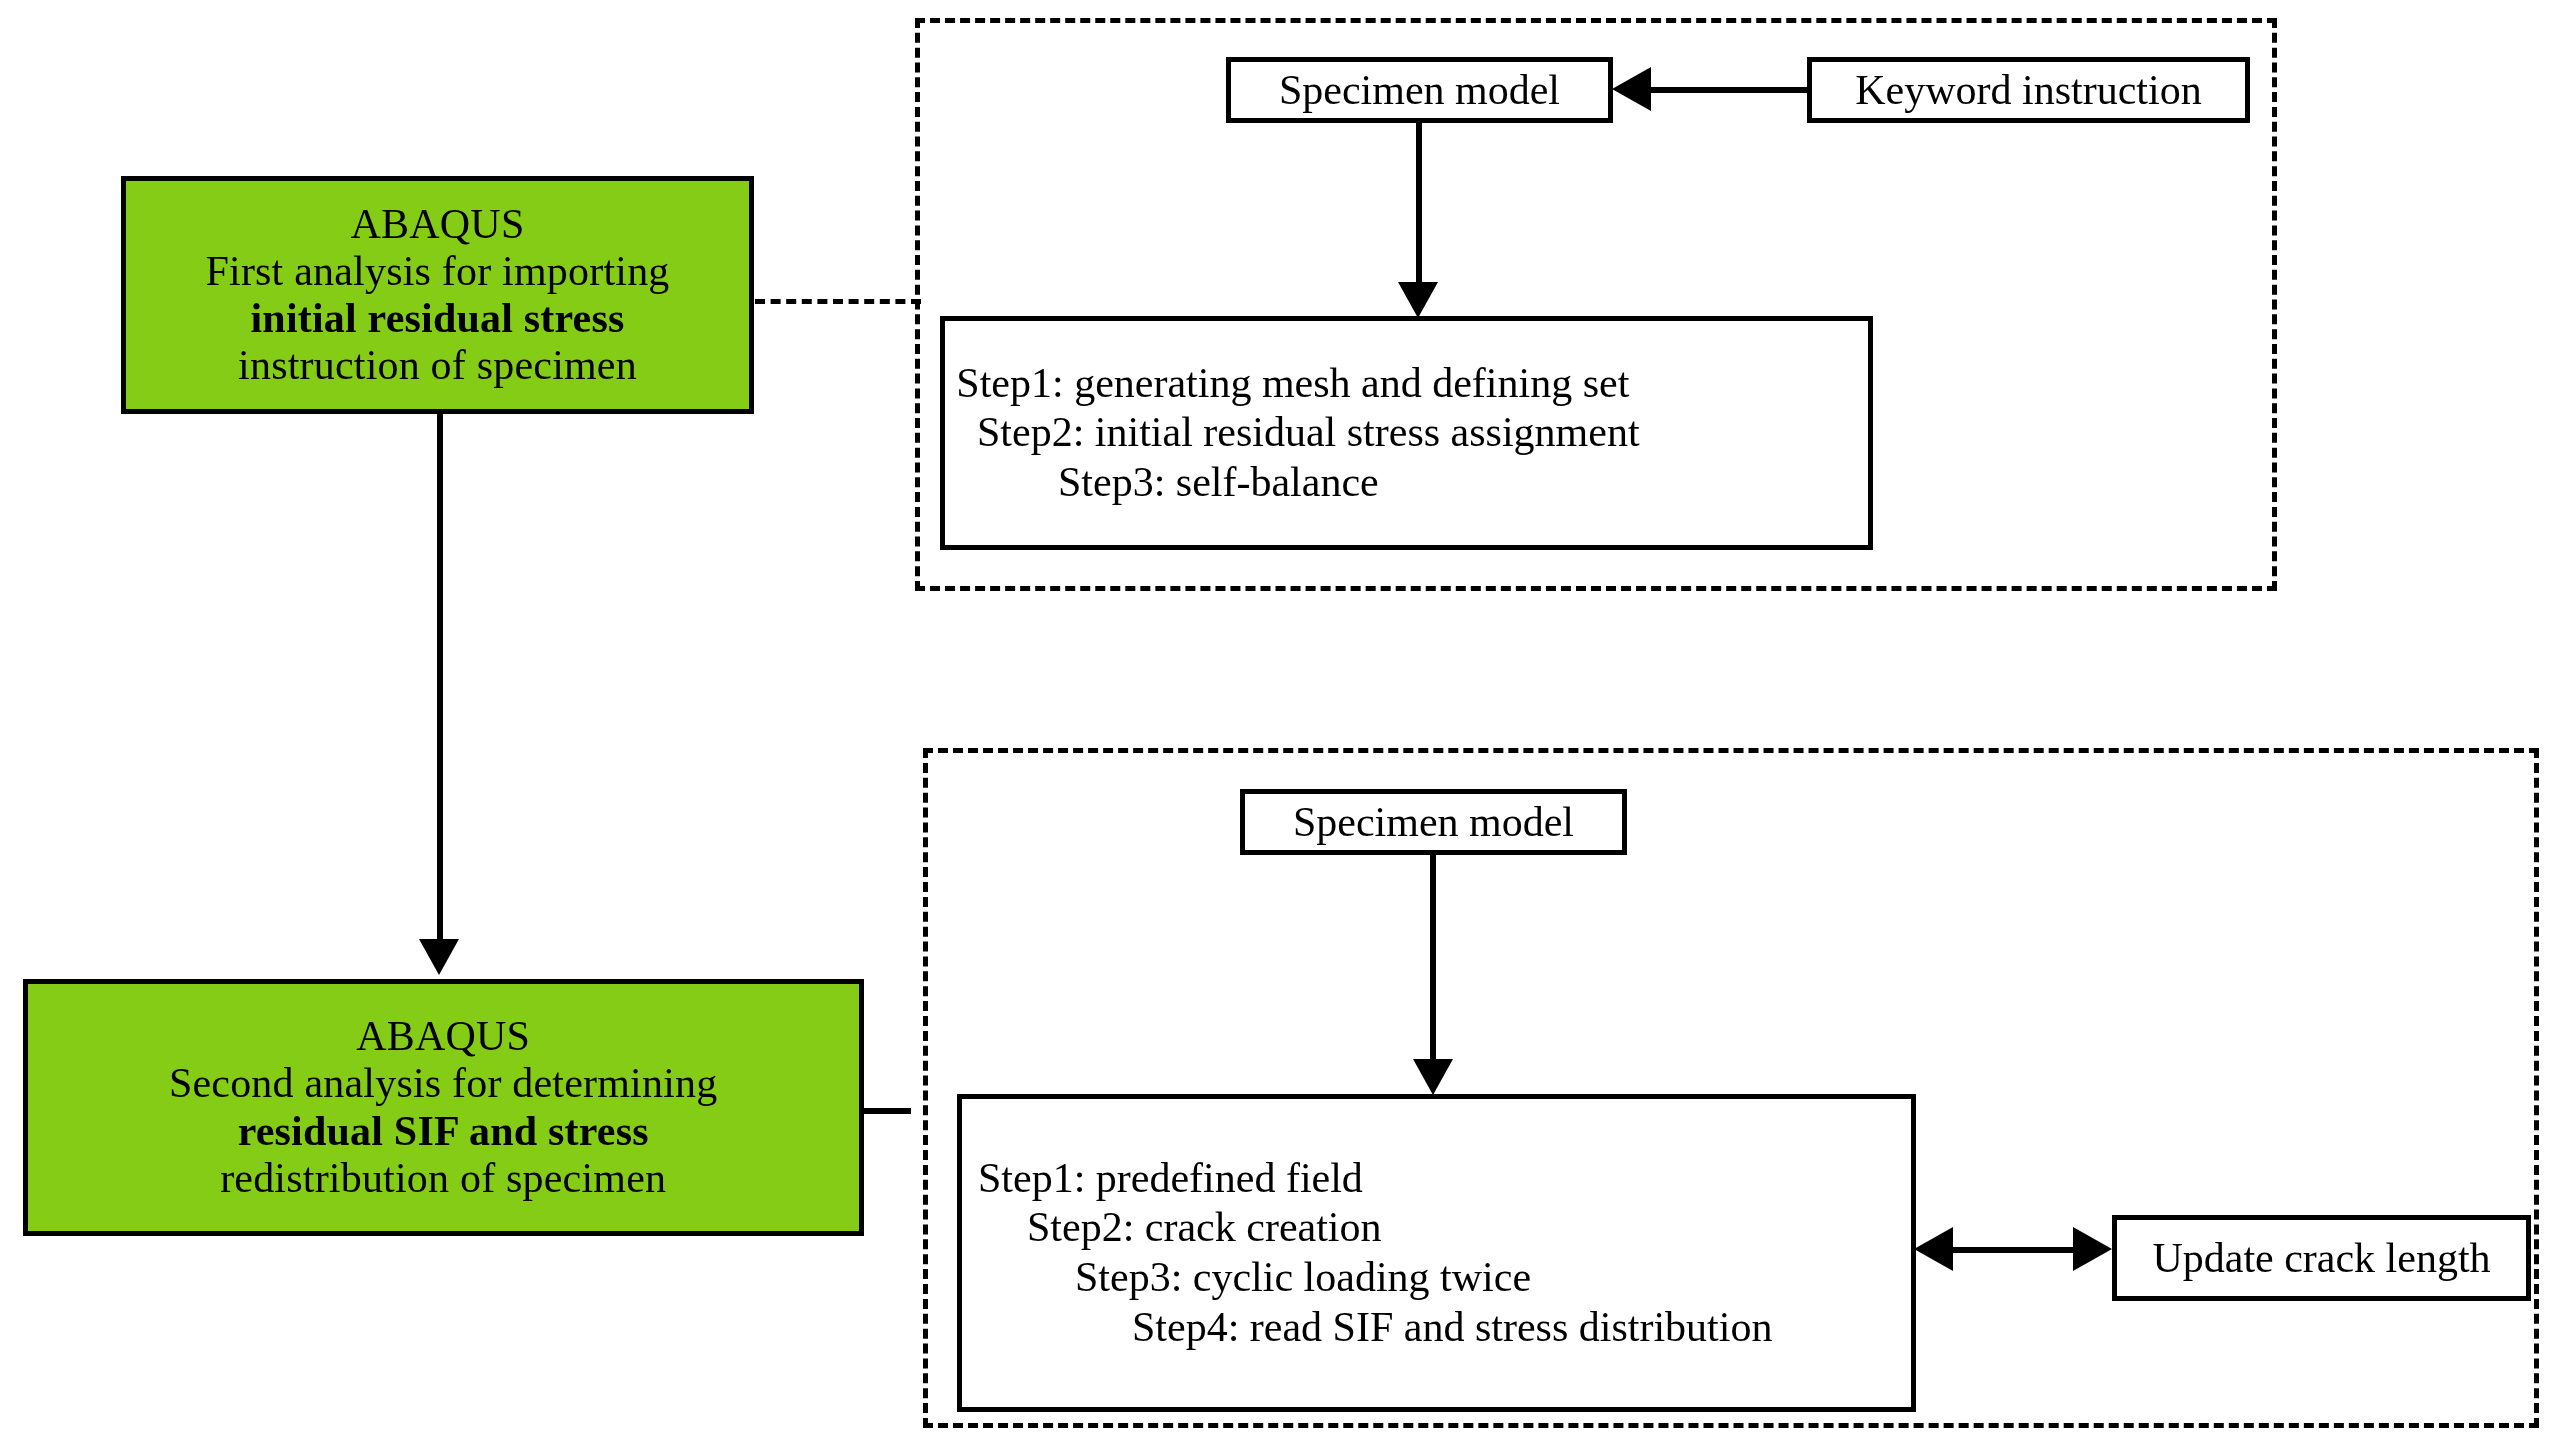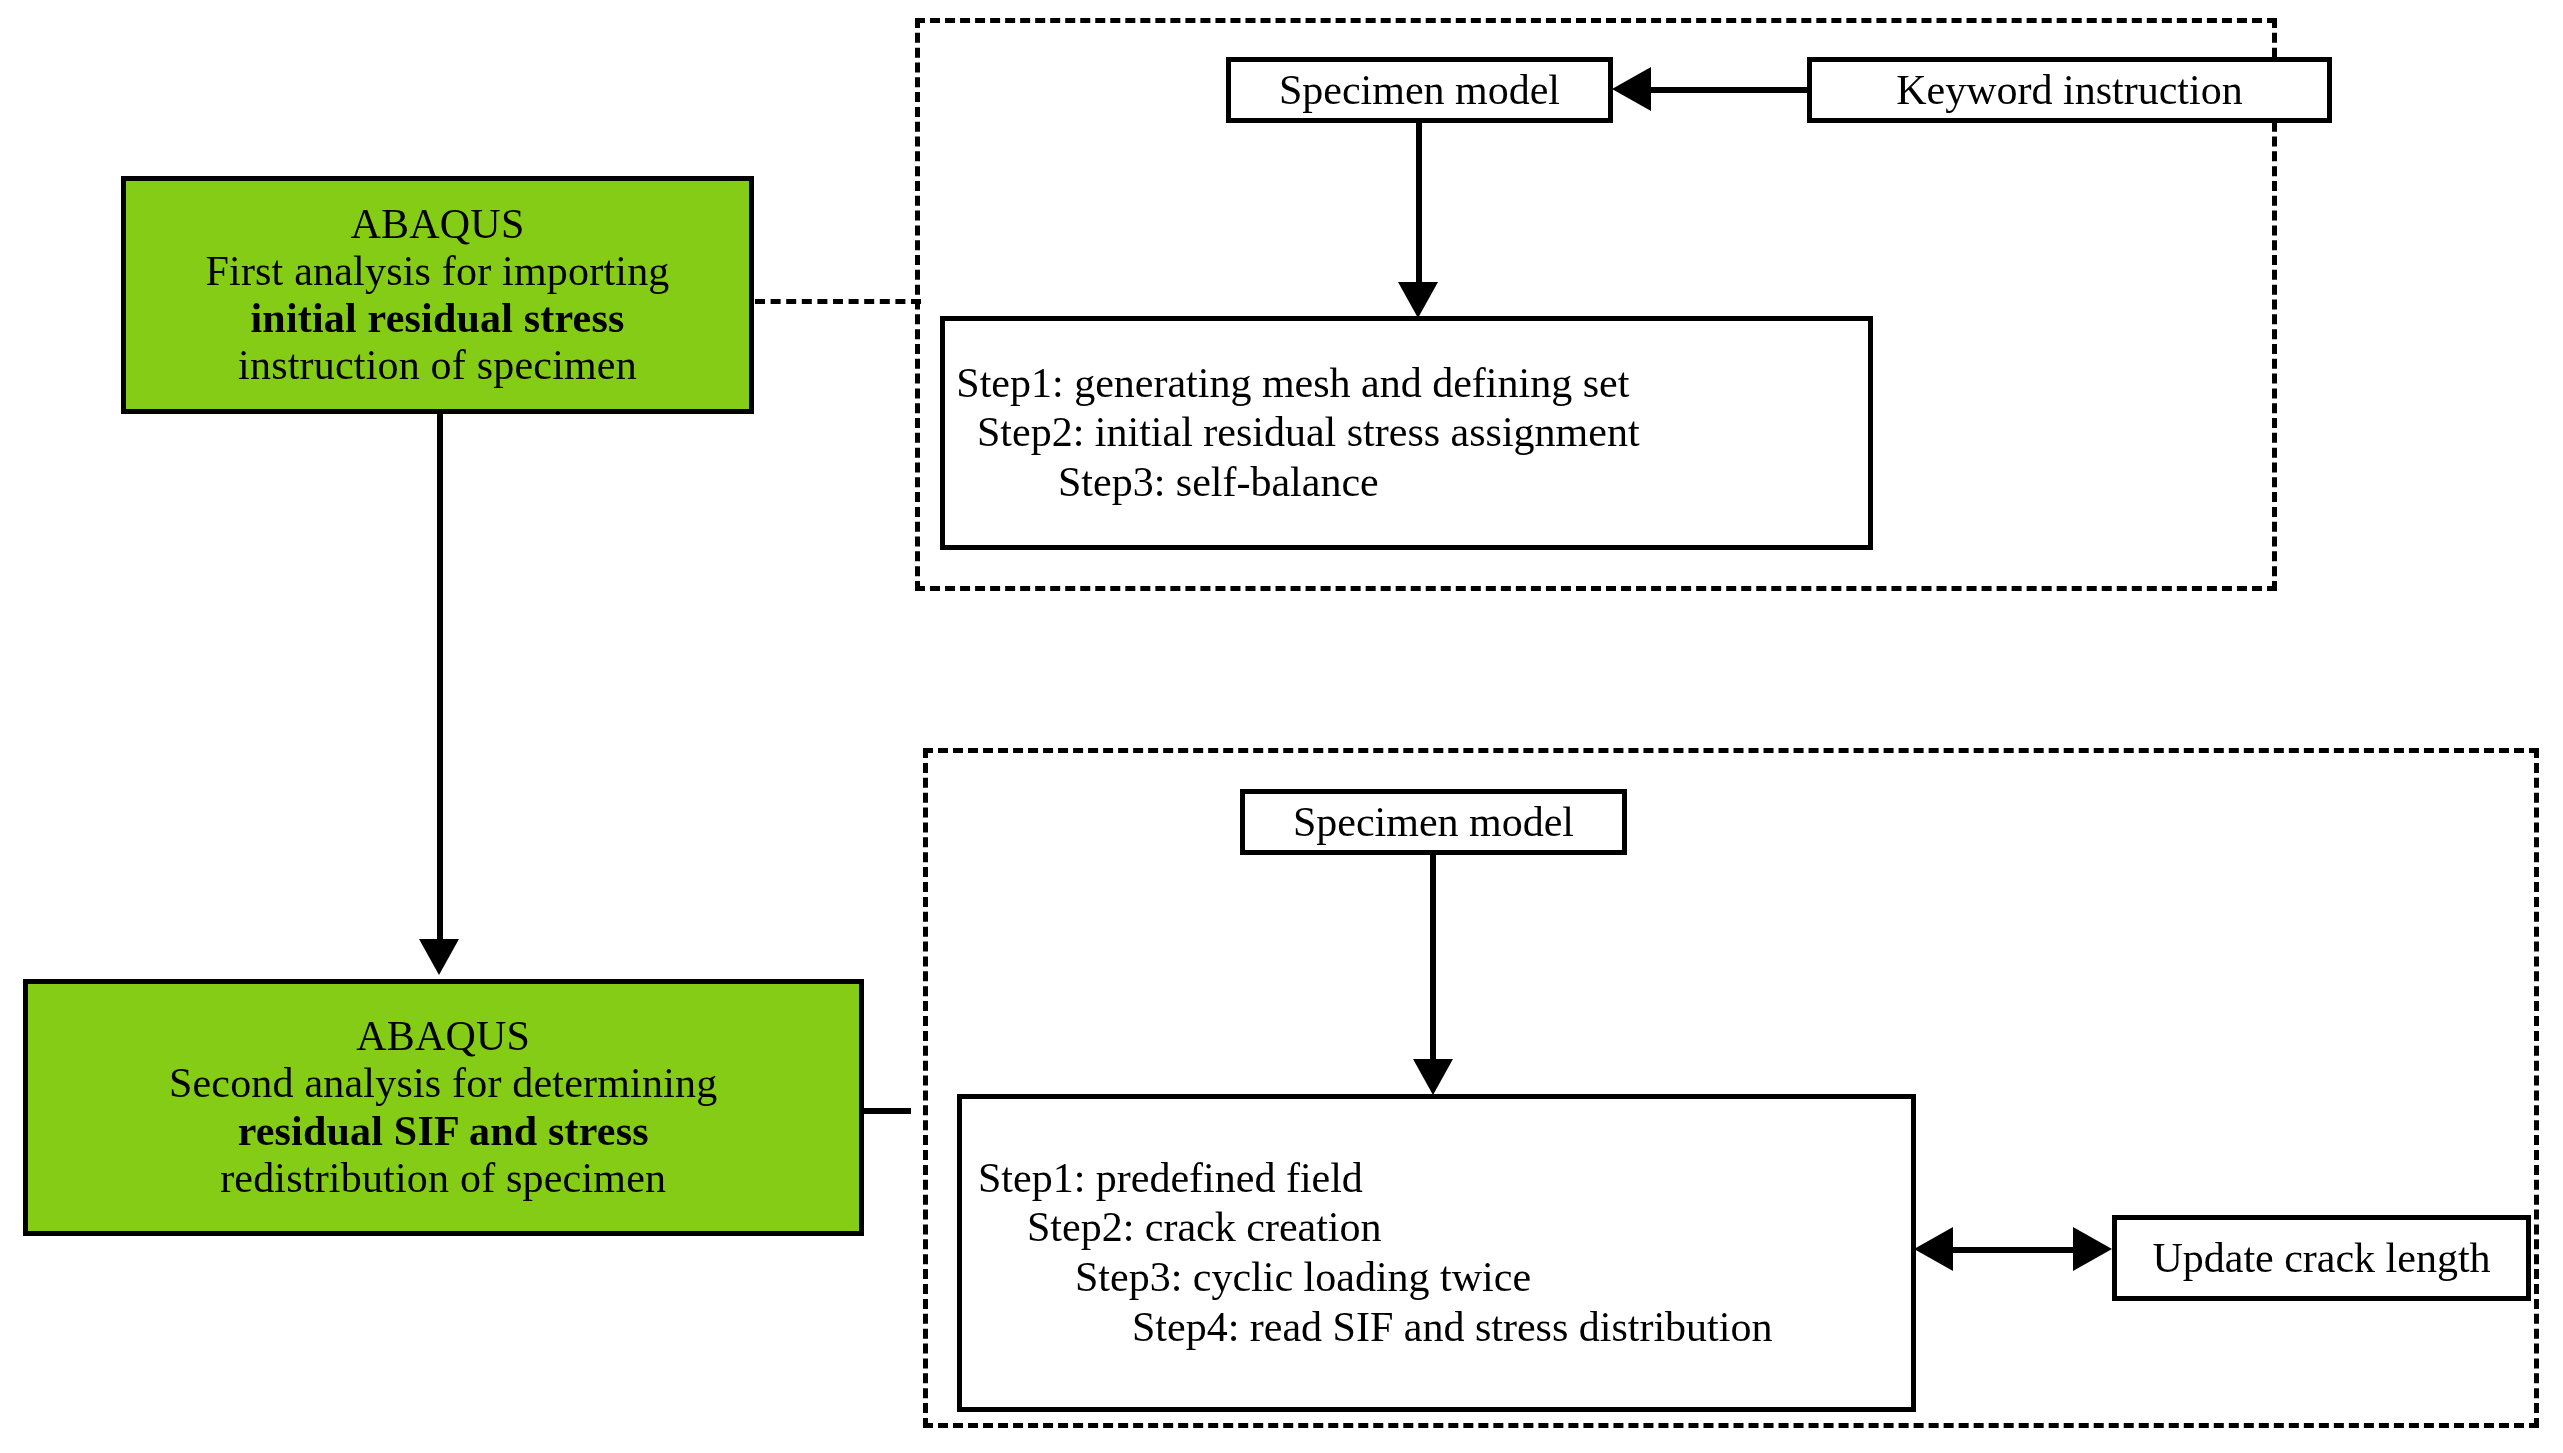--- a/index.html
+++ b/index.html
@@ -128,21 +128,21 @@
     <div class="box-line b">residual SIF and stress</div>
     <div class="box-line"><span class="b">redistribution</span><span> of specimen</span></div>
   </div>
 
   <div class="hline" style="left:864px;top:1108px;width:47px;"></div>
 
   <div class="small-box" style="left:1226px;top:57px;width:387px;height:66px;">
     <span class="lbl">Specimen model</span>
   </div>
 
-  <div class="small-box" style="left:1807px;top:57px;width:525px;height:66px;">
+  <div class="small-box" style="left:1807px;top:57px;width:443px;height:66px;">
     <span class="lbl">Keyword instruction</span>
   </div>
 
   <div class="hline" style="left:1650px;top:87px;width:159px;"></div>
   <div class="arrow-left" style="left:1612px;top:67px;"></div>
 
   <div class="vline" style="left:1416px;top:123px;height:162px;"></div>
   <div class="arrow-down" style="left:1398px;top:282px;"></div>
 
   <div class="steps-box" style="left:940px;top:316px;width:933px;height:234px;">

